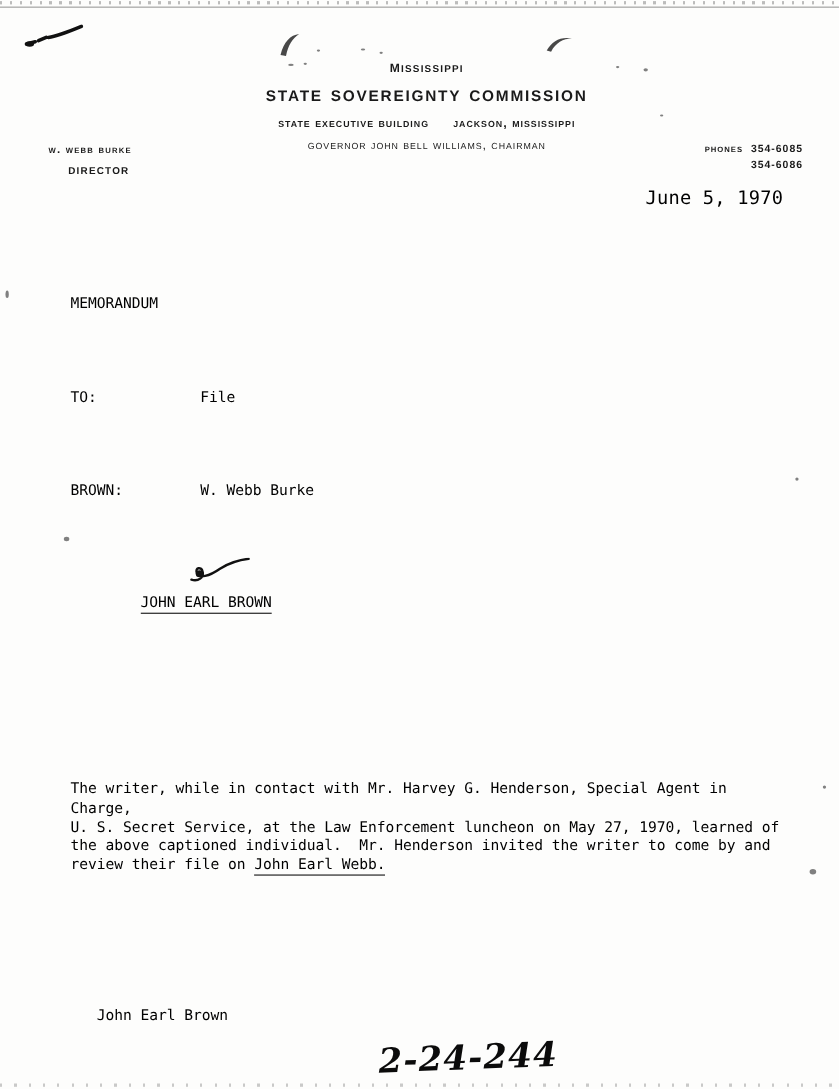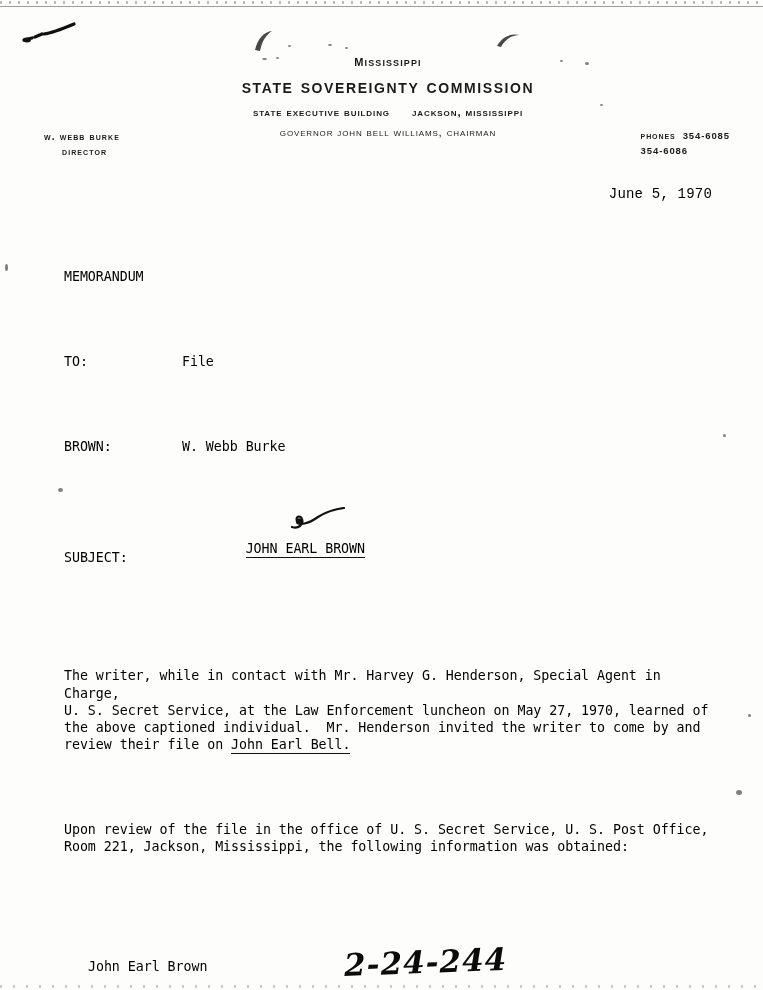--- a/index.html
+++ b/index.html
@@ -94,76 +94,75 @@
     color: #1a1a1a;
   }
   .director-name {
     font-size: 10.5px;
     font-weight: bold;
     letter-spacing: 1.1px;
     font-variant: small-caps;
     text-transform: lowercase;
   }
   .director-title {
-    font-size: 10px;
+    font-size: 13px;
     font-weight: bold;
     letter-spacing: 1.1px;
     margin-top: 4px;
     margin-left: 18px;
     font-variant: small-caps;
     text-transform: lowercase;
   }
   .phones-block {
     position: absolute;
     right: 46px;
     top: 130px;
+    text-align: right;
     font-family: "Liberation Sans", "DejaVu Sans", sans-serif;
     color: #1a1a1a;
     font-size: 9.5px;
     font-weight: bold;
     letter-spacing: .9px;
   }
   .phones-label {
     font-variant: small-caps;
     text-transform: lowercase;
   }
   .phones-line2 { margin-top: 4px; }
 
   
   .date-line {
     position: absolute;
     right: 64px;
-    top: 186px;
-    font-size: 14px;
+    top: 170px;
+    font-size: 17px;
     letter-spacing: .2px;
-    font-family: Liberation Mono, monospace;
   }
   .body {
     position: absolute;
     left: 64px;
     top: 200px;
     width: 660px;
     font-size: 13.3px;
     line-height: 17.2px;
     letter-spacing: -0.05px;
     white-space: pre-wrap;
   }
   .memo-word { margin-bottom: 17px; margin-top: 16px; }
   .memo-row {
     display: flex;
     margin-bottom: 16px;
-    align-items: center;
   }
   .memo-label { width: 118px; flex: none; }
   .memo-value { position: relative; }
   .subject-value {
     border-bottom: 1.4px solid #111;
     padding-bottom: 1px;
   }
-  .para { margin-bottom: 16px; }
+  .para { margin-bottom: 16px; margin-top: 42px; }
   .u { border-bottom: 1.3px solid #111; padding-bottom: 1px; }
   .datablock {
     margin-left: 24px;
     margin-bottom: 16px;
   }
 
   
   .hw-check {
     position: absolute;
     left: 22px;
@@ -261,37 +260,34 @@
       <div class="memo-label">TO:</div>
       <div class="memo-value">File</div>
     </div>
 
     <div class="memo-row">
       <div class="memo-label">BROWN:</div>
       <div class="memo-value">W. Webb Burke</div>
     </div>
 
     <div class="memo-row" style="margin-bottom:24px;">
-      <div class="memo-label">SUBJECT:</div>
       <div class="memo-value">
         <span class="subject-value">JOHN EARL BROWN</span>
         <svg class="hw-subject" viewBox="0 0 58 26">
           <path d="M4,20 C10,22 16,18 14,12 C13,8 7,9 9,14 C11,19 20,17 30,10 C38,5 48,2 56,1" stroke="#111" stroke-width="2.2" fill="none" stroke-linecap="round"></path>
           <ellipse cx="11.5" cy="14.5" rx="3.6" ry="3.2" fill="#111"></ellipse>
         </svg>
       </div>
     </div>
 
     <div class="para"><span>The writer, while in contact with Mr. Harvey G. Henderson, Special Agent in Charge,
 U. S. Secret Service, at the Law Enforcement luncheon on May 27, 1970, learned of
 the above captioned individual.  Mr. Henderson invited the writer to come by and
-review their file on </span><span class="u">John Earl Bell.</span></div>
-
-    <div class="para">Upon review of the file in the office of U. S. Secret Service, U. S. Post Office,
-Room 221, Jackson, Mississippi, the following information was obtained:</div>
+review their file on </span><span class="u">John Earl Webb.</span></div>
+
 
     <div class="datablock">
       <div>John Earl Brown</div>
       
       
       
       
       
       
       

